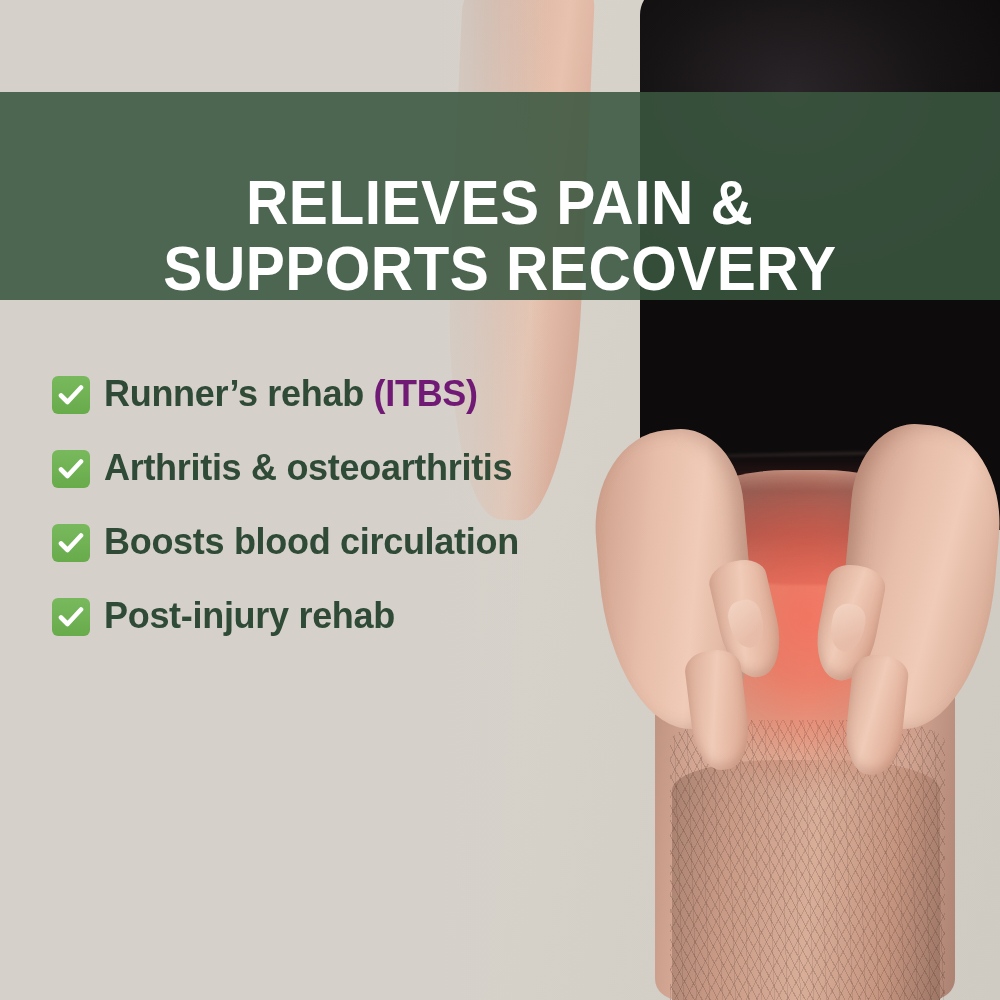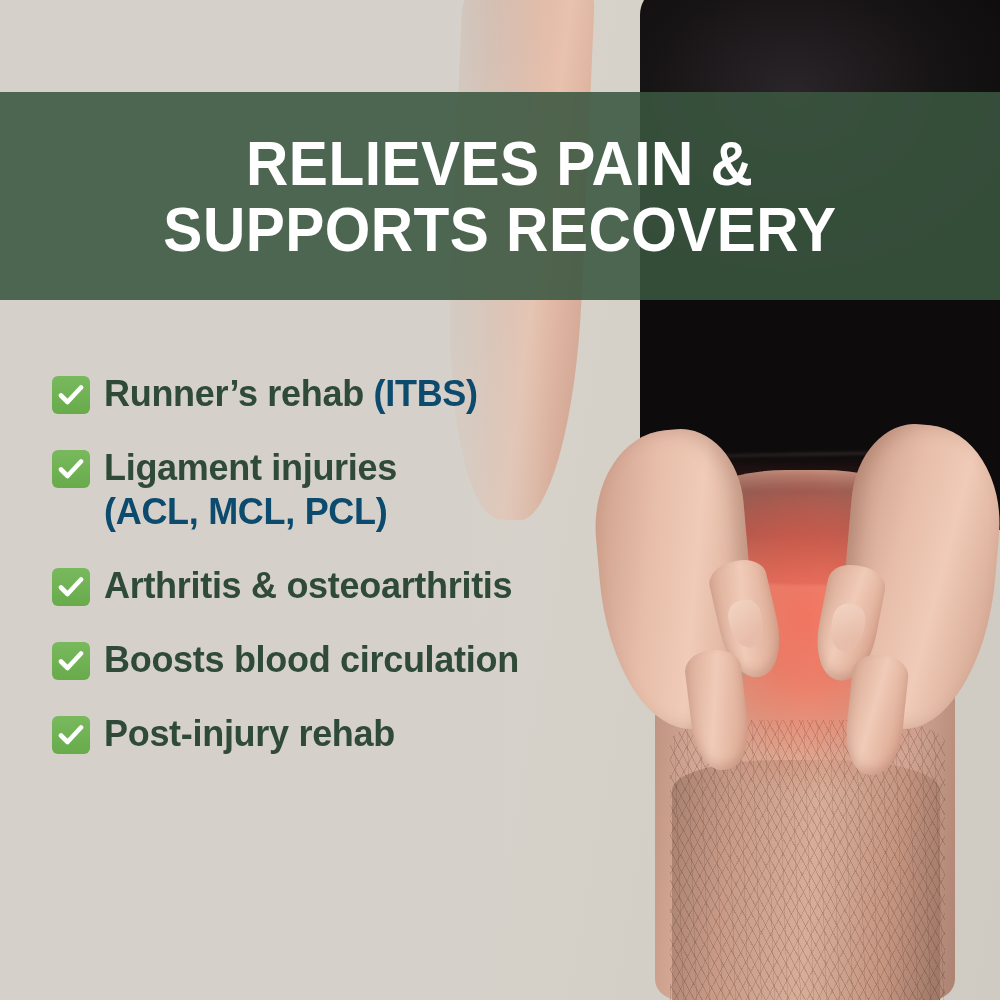--- a/index.html
+++ b/index.html
@@ -199,21 +199,21 @@
   .banner {
     position: absolute;
     left: 0;
     top: 92px;
     width: 1000px;
     height: 208px;
     background: rgba(58, 87, 64, 0.88);
     display: flex;
     flex-direction: column;
     align-items: center;
-    justify-content: center;
+    justify-content: flex-end;
     gap: 2px;
   }
   .banner-line {
     color: #ffffff;
     font-family: "Liberation Sans", sans-serif;
     font-weight: 700;
     font-size: 63px;
     line-height: 1.02;
     letter-spacing: 0.5px;
     text-align: center;
@@ -246,21 +246,21 @@
   }
   .checkbox svg { position: absolute; left: 6px; top: 7px; }
   .check-text {
     font-family: "Liberation Sans", sans-serif;
     font-weight: 700;
     font-size: 36px;
     line-height: 1.22;
     color: #2f4a36;
     letter-spacing: -0.3px;
   }
-  .muted { color: #0c4a6e; }
+  .muted { color: #701a75; }
 </style>
 </head>
 <body>
 
 <div id="poster">
 
   <div class="photo">
     <div class="photo-bg"></div>
     <div class="arm-left"></div>
     <div class="shorts"></div>
@@ -294,28 +294,20 @@
 
     <div class="check-row">
       <span class="checkbox">
         <svg width="26" height="24" viewBox="0 0 26 24" aria-hidden="true">
           <path d="M3 12.5 L9.5 19 L23 4.5" fill="none" stroke="#ffffff" stroke-width="4.6" stroke-linecap="round" stroke-linejoin="round"></path>
         </svg>
       </span>
       <span class="check-text"><span>Runner’s rehab </span><span class="muted">(ITBS)</span></span>
     </div>
 
-    <div class="check-row">
-      <span class="checkbox">
-        <svg width="26" height="24" viewBox="0 0 26 24" aria-hidden="true">
-          <path d="M3 12.5 L9.5 19 L23 4.5" fill="none" stroke="#ffffff" stroke-width="4.6" stroke-linecap="round" stroke-linejoin="round"></path>
-        </svg>
-      </span>
-      <span class="check-text"><span>Ligament injuries</span><br><span class="muted">(ACL, MCL, PCL)</span></span>
-    </div>
 
     <div class="check-row">
       <span class="checkbox">
         <svg width="26" height="24" viewBox="0 0 26 24" aria-hidden="true">
           <path d="M3 12.5 L9.5 19 L23 4.5" fill="none" stroke="#ffffff" stroke-width="4.6" stroke-linecap="round" stroke-linejoin="round"></path>
         </svg>
       </span>
       <span class="check-text">Arthritis &amp; osteoarthritis</span>
     </div>
 

